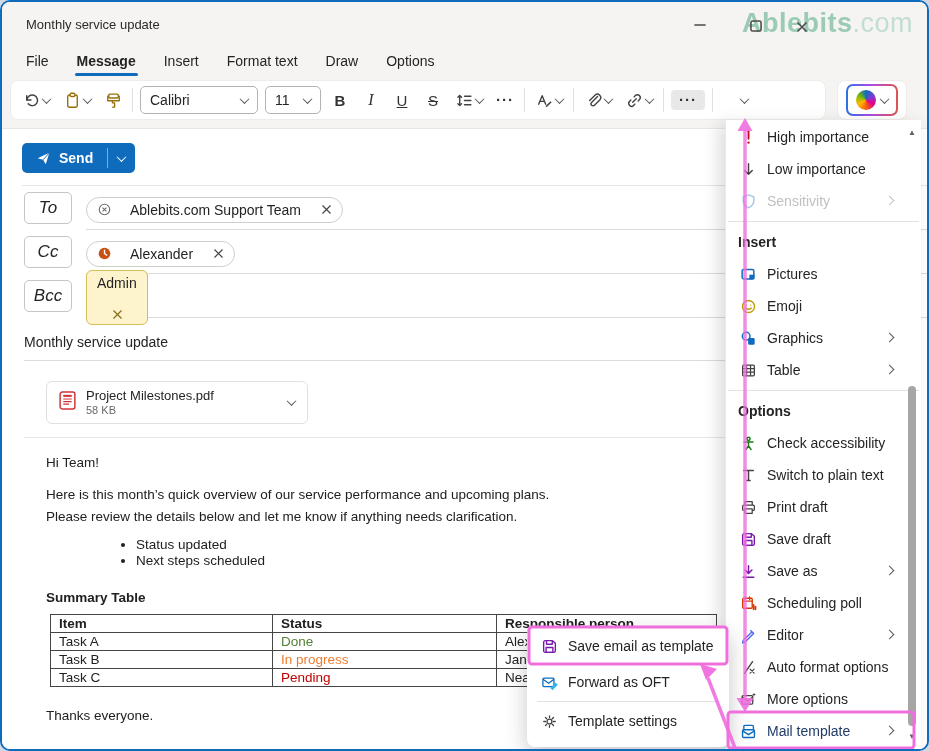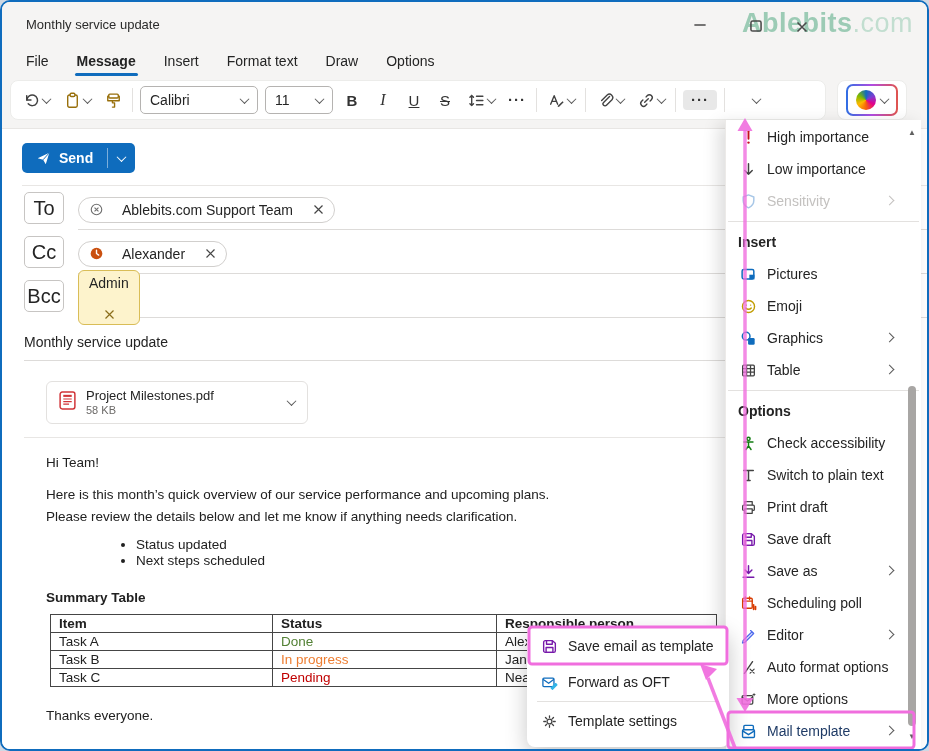--- a/index.html
+++ b/index.html
@@ -35,37 +35,37 @@
   .tb-ico svg{width:17px;height:17px;}
   .glyph{font-size:15px;font-weight:700;width:18px;text-align:center;color:#333;}
   .glyph.i{font-style:italic;font-weight:400;font-family:"Liberation Serif",serif;font-size:16px;}
   .glyph.u{text-decoration:underline;font-weight:400;}
   .glyph.s{text-decoration:line-through;font-weight:400;}
   .chev{width:7px;height:7px;border-right:1.4px solid #5a5a5a;border-bottom:1.4px solid #5a5a5a;transform:rotate(45deg) translate(-1px,-1px);display:inline-block;}
   .chev.right{transform:rotate(-45deg);}
   .vdiv{width:1px;height:24px;background:#e3e1df;}
   .combo{display:inline-flex;align-items:center;justify-content:space-between;border:1px solid #b5b3b1;border-radius:5px;height:28px;padding:0 9px;font-size:14px;background:#fff;}
   .combo.font{width:118px;}
-  .combo.size{width:68px;}
+  .combo.size{width:56px;}
   .dots{font-size:15px;font-weight:700;letter-spacing:1px;color:#333;line-height:10px;}
   .copilot-box{position:absolute;right:20px;top:2px;width:70px;height:40px;background:#fff;border:1px solid #ececea;border-radius:8px;display:flex;align-items:center;justify-content:center;}
   .copilot-btn{display:flex;align-items:center;gap:5px;padding:4px 8px;border:2px solid transparent;border-radius:7px;
     background:linear-gradient(#fff,#fff) padding-box,linear-gradient(90deg,#2f6fe4,#b14be0,#e0544c) border-box;}
   .copilot-logo{width:20px;height:20px;border-radius:50%;background:conic-gradient(#0f6cbd,#7a3fd4,#e3008c,#f7630c,#ffb900,#7fba00,#0f6cbd);}
   
   .compose{position:relative;background:#fff;height:625px;border-top:1px solid #e8e6e4;}
   .send-row{padding:14px 0 0 20px;}
   .send-btn{display:inline-flex;align-items:stretch;background:#0f6cbd;border-radius:5px;color:#fff;overflow:hidden;}
   .send-main{display:flex;align-items:center;gap:8px;padding:7px 14px;font-size:14px;font-weight:700;}
   .send-sep{width:1px;background:rgba(255,255,255,.45);margin:5px 0;}
   .send-chev{display:flex;align-items:center;padding:0 10px;}
   .send-chev .chev{border-color:#fff;}
   .send-divider{border-bottom:1px solid #e8e6e4;margin-top:12px;}
   .rcpt-row{display:flex;align-items:center;padding-left:22px;height:44px;}
-  .rcpt-label{width:40px;height:32px;border:1px solid #c7c5c3;border-radius:5px;background:#fff;display:flex;align-items:center;justify-content:center;font-size:20px;}
+  .rcpt-label{width:48px;height:32px;border:1px solid #c7c5c3;border-radius:5px;background:#fff;display:flex;align-items:center;justify-content:center;font-size:17px;font-style:italic;}
   .rcpt-field{flex:1;margin-left:14px;align-self:flex-end;height:40px;display:flex;align-items:center;border-bottom:1px solid #dddbd9;}
   .chip{display:inline-flex;align-items:center;gap:18px;border:1px solid #d1cfcd;border-radius:16px;padding:4px 10px;font-size:14px;background:#fff;}
   .chip .p-ico{width:15px;height:15px;display:inline-flex;}
   .chip .p-ico svg{width:15px;height:15px;}
   .chip-x{width:11px;height:11px;display:inline-flex;margin-left:2px;}
   .chip-x svg{width:11px;height:11px;}
   .chip.yellow{background:#fdf3cc;border-color:#d9bd57;border-radius:6px;flex-direction:column;}
   .subject-row{margin:16px 0 0 22px;border-bottom:1px solid #dddbd9;padding-bottom:10px;font-size:14px;width:885px;}
   .attach-card{margin:20px 0 0 44px;width:262px;height:43px;border:1px solid #e3e1df;border-radius:6px;display:flex;align-items:center;padding:0 12px;gap:10px;background:#fff;}
   .attach-ico svg{width:17px;height:19px;}

